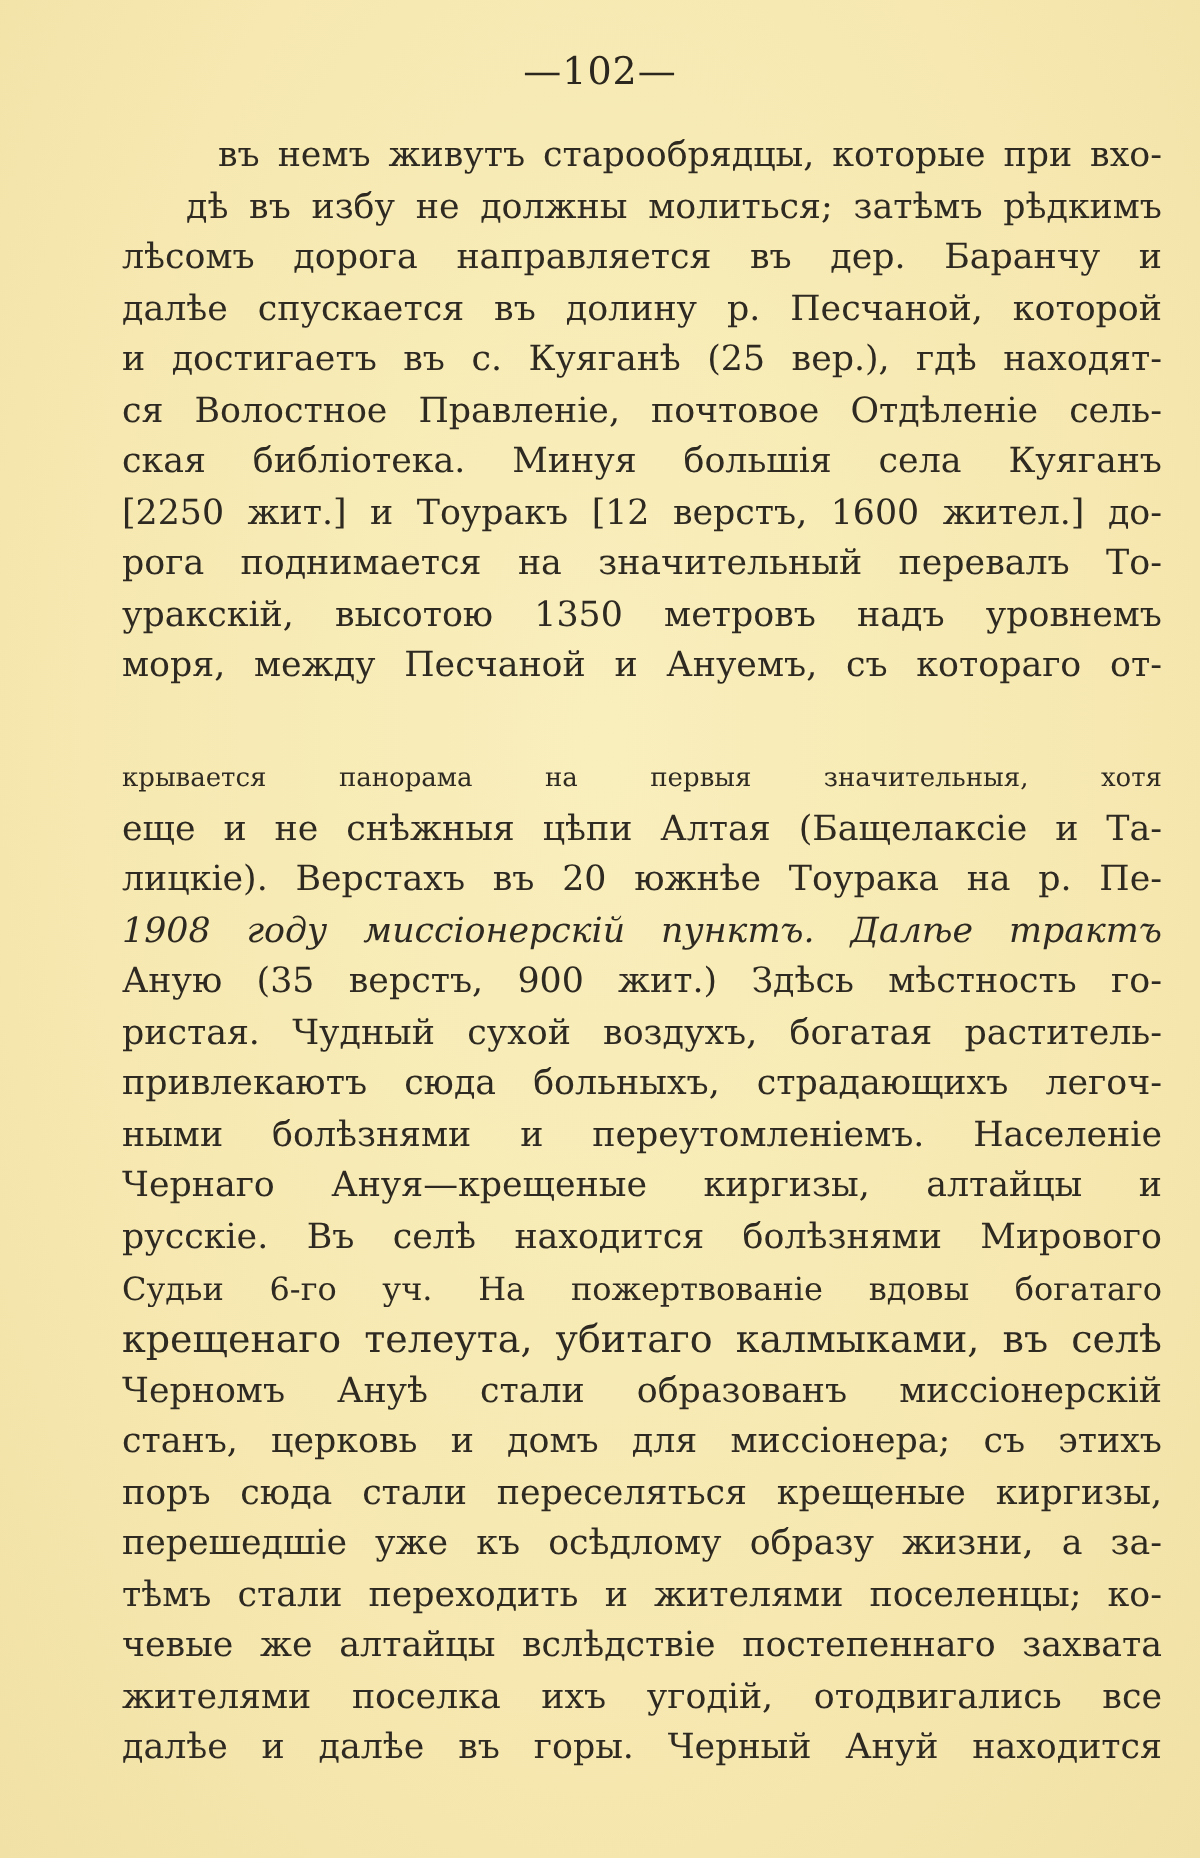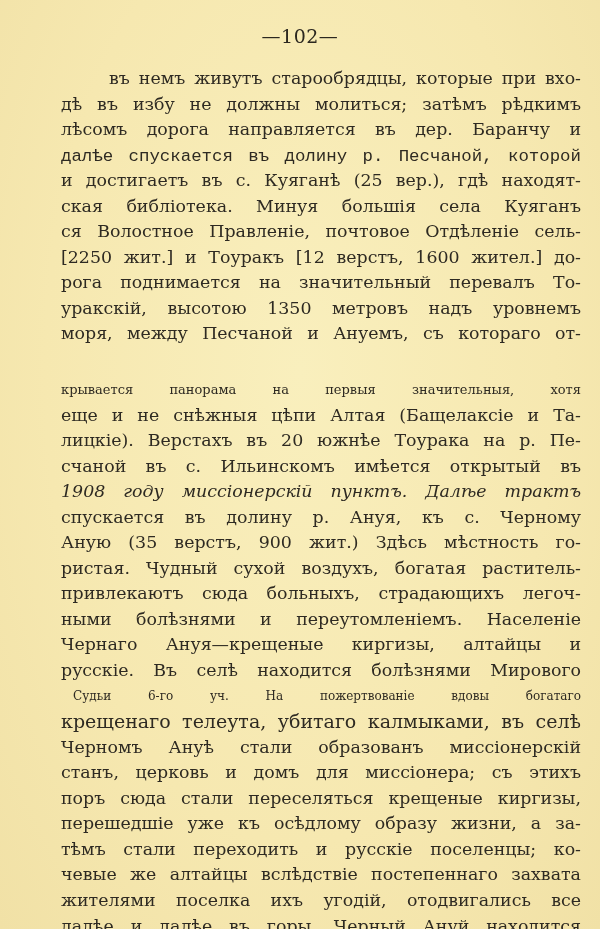--- a/index.html
+++ b/index.html
@@ -26,45 +26,43 @@
     word-spacing: 0px;
   }
 </style>
 </head>
 <body>
 
 <div class="page-number">—102—</div>
 
 <div class="body-text" id="body-text">
     <div class="line" style="font-size: 17.4px;"><span style="white-space: nowrap; margin-left: 48px;">въ немъ живутъ старообрядцы, которые при вхо-</span></div>
-    <div class="line" style="font-size: 17.4px;"><span style="white-space: nowrap;">дѣ въ избу не должны молиться; затѣмъ рѣдкимъ</span></div>
+    <div class="line" style="font-size: 17.4px;"><span style="white-space: nowrap; margin-left: 32px;">дѣ въ избу не должны молиться; затѣмъ рѣдкимъ</span></div>
     <div class="line" style="font-size: 17.4px;"><span style="white-space: nowrap;">лѣсомъ дорога направляется въ дер. Баранчу и</span></div>
-    <div class="line" style="font-size: 17.4px;"><span style="white-space: nowrap; font-family: Liberation Mono, monospace;">далѣе спускается въ долину р. Песчаной, которой</span></div>
+    <div class="line" style="font-size: 17.4px;"><span style="white-space: nowrap;">далѣе спускается въ долину р. Песчаной, которой</span></div>
     <div class="line" style="font-size: 17.4px;"><span style="white-space: nowrap;">и достигаетъ въ с. Куяганѣ (25 вер.), гдѣ находят-</span></div>
+    <div class="line" style="font-size: 17.4px;"><span style="white-space: nowrap;">ся Волостное Правленіе, почтовое Отдѣленіе сель-</span></div>
     <div class="line" style="font-size: 17.4px;"><span style="white-space: nowrap;">ская библіотека. Минуя большія села Куяганъ</span></div>
-    <div class="line" style="font-size: 17.4px;"><span style="white-space: nowrap;">ся Волостное Правленіе, почтовое Отдѣленіе сель-</span></div>
     <div class="line" style="font-size: 17.4px;"><span style="white-space: nowrap;">[2250 жит.] и Тоуракъ [12 верстъ, 1600 жител.] до-</span></div>
     <div class="line" style="font-size: 17.4px;"><span style="white-space: nowrap;">рога поднимается на значительный перевалъ То-</span></div>
     <div class="line" style="font-size: 17.4px;"><span style="white-space: nowrap;">уракскій, высотою 1350 метровъ надъ уровнемъ</span></div>
     <div class="line" style="font-size: 17.4px;"><span style="white-space: nowrap;">моря, между Песчаной и Ануемъ, съ котораго от-</span></div>
     <div class="line" style="font-size: 13px; margin-top: 30px;"><span style="white-space: nowrap;">крывается панорама на первыя значительныя, хотя</span></div>
     <div class="line" style="font-size: 17.4px;"><span style="white-space: nowrap;">еще и не снѣжныя цѣпи Алтая (Бащелаксіе и Та-</span></div>
     <div class="line" style="font-size: 17.4px;"><span style="white-space: nowrap;">лицкіе). Верстахъ въ 20 южнѣе Тоурака на р. Пе-</span></div>
-    <div class="line" style="font-size: 17.4px;"><span style="white-space: nowrap;">счаной въ с. Ильинскомъ имѣется открытый въ</span></div>
     <div class="line" style="font-size: 17.4px;"><span style="white-space: nowrap; font-style: italic;">1908 году миссіонерскій пунктъ. Далѣе трактъ</span></div>
-    <div class="line" style="font-size: 17.4px;"><span style="white-space: nowrap;">спускается въ долину р. Ануя, къ с. Черному</span></div>
     <div class="line" style="font-size: 17.4px;"><span style="white-space: nowrap;">Аную (35 верстъ, 900 жит.) Здѣсь мѣстность го-</span></div>
     <div class="line" style="font-size: 17.4px;"><span style="white-space: nowrap;">ристая. Чудный сухой воздухъ, богатая раститель-</span></div>
     <div class="line" style="font-size: 17.4px;"><span style="white-space: nowrap;">привлекаютъ сюда больныхъ, страдающихъ легоч-</span></div>
     <div class="line" style="font-size: 17.4px;"><span style="white-space: nowrap;">ными болѣзнями и переутомленіемъ. Населеніе</span></div>
     <div class="line" style="font-size: 17.4px;"><span style="white-space: nowrap; margin-top: 12px;">Чернаго Ануя—крещеные киргизы, алтайцы и</span></div>
     <div class="line" style="font-size: 17.4px;"><span style="white-space: nowrap;">русскіе. Въ селѣ находится болѣзнями Мирового</span></div>
-    <div class="line" style="font-size: 12px; margin-left: 12px;"><span style="white-space: nowrap;">Судьи 6-го уч. На пожертвованіе вдовы богатаго</span></div>
+    <div class="line" style="font-size: 16px;"><span style="white-space: nowrap;">Судьи 6-го уч. На пожертвованіе вдовы богатаго</span></div>
     <div class="line" style="font-size: 19px;"><span style="white-space: nowrap;">крещенаго телеута, убитаго калмыками, въ селѣ</span></div>
     <div class="line" style="font-size: 17.4px;"><span style="white-space: nowrap;">Черномъ Ануѣ стали образованъ миссіонерскій</span></div>
     <div class="line" style="font-size: 17.4px;"><span style="white-space: nowrap;">станъ, церковь и домъ для миссіонера; съ этихъ</span></div>
     <div class="line" style="font-size: 17.4px;"><span style="white-space: nowrap;">поръ сюда стали переселяться крещеные киргизы,</span></div>
     <div class="line" style="font-size: 17.4px;"><span style="white-space: nowrap;">перешедшіе уже къ осѣдлому образу жизни, а за-</span></div>
-    <div class="line" style="font-size: 17.4px;"><span style="white-space: nowrap;">тѣмъ стали переходить и русскіе поселенцы; ко-</span></div>
+    <div class="line" style="font-size: 17.4px;"><span style="white-space: nowrap;">тѣмъ стали переходить и жителями поселенцы; ко-</span></div>
     <div class="line" style="font-size: 17.4px;"><span style="white-space: nowrap;">чевые же алтайцы вслѣдствіе постепеннаго захвата</span></div>
     <div class="line" style="font-size: 17.4px;"><span style="white-space: nowrap;">жителями поселка ихъ угодій, отодвигались все</span></div>
     <div class="line" style="font-size: 17.4px;"><span style="white-space: nowrap;">далѣе и далѣе въ горы. Черный Ануй находится</span></div>
   </div>
 
 </body></html>

